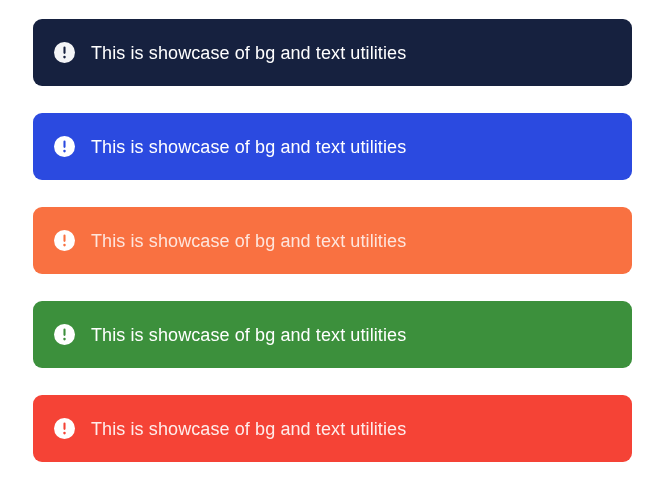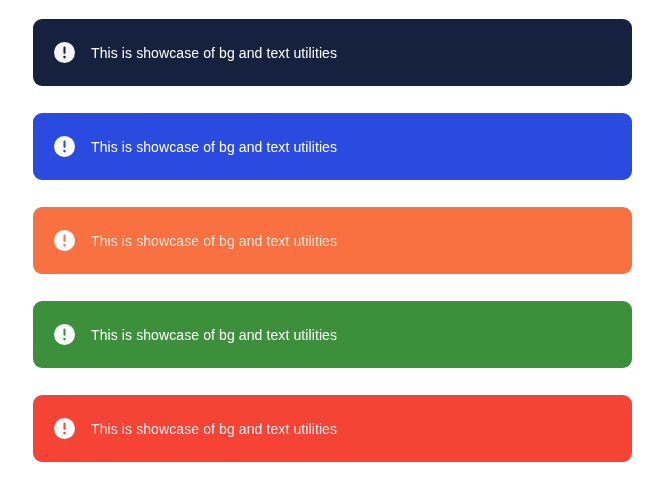--- a/index.html
+++ b/index.html
@@ -41,21 +41,21 @@
     justify-content: center;
     position: relative;
   }
 
   .alert-icon svg {
     display: block;
   }
 
   .alert-text {
     margin-left: 16px;
-    font-size: 14px;
+    font-size: 18px;
     line-height: 1;
     letter-spacing: 0.1px;
     white-space: nowrap;
   }
 </style>
 </head>
 <body style="background: rgb(255, 255, 255);">
 
 <div id="alert-stack">
     <div class="alert" style="background: rgb(22, 33, 63);">

